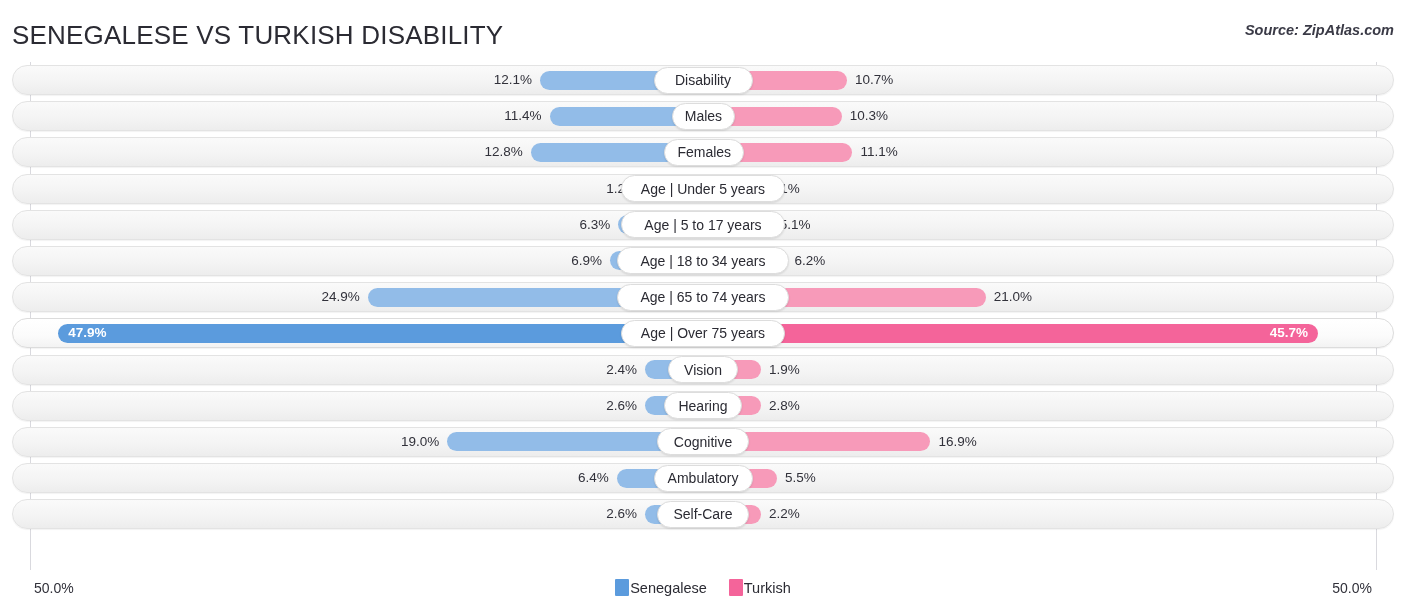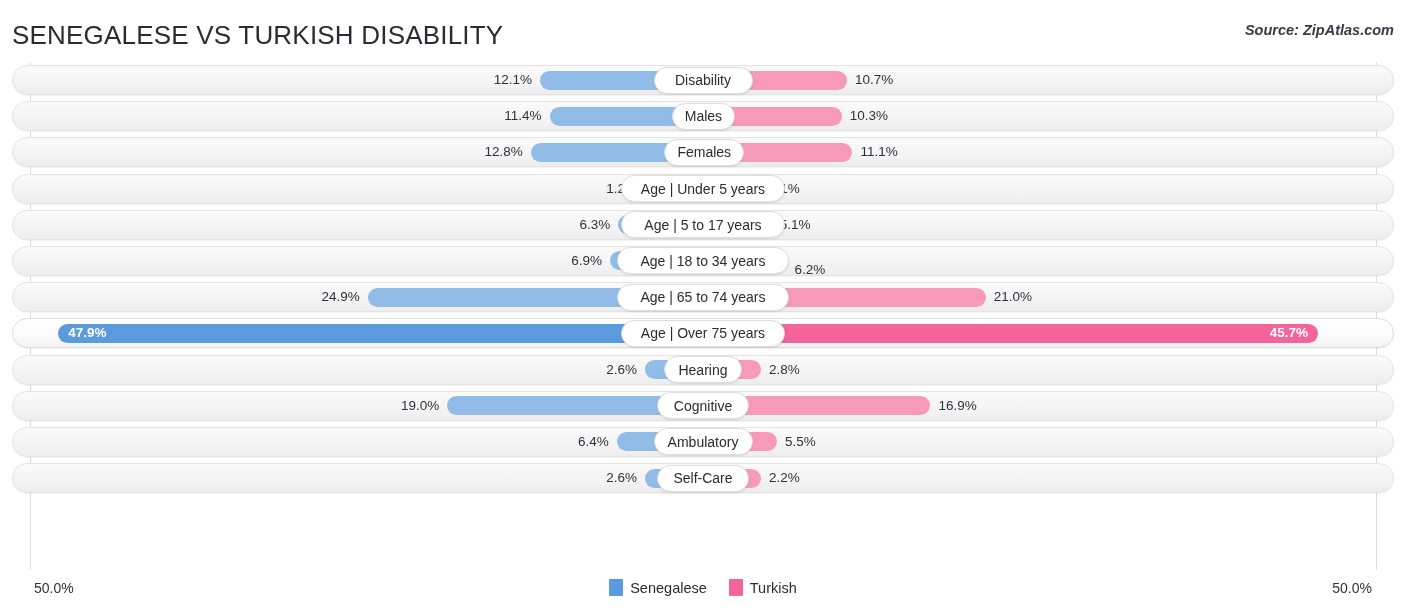--- a/index.html
+++ b/index.html
@@ -169,21 +169,21 @@
     top: 9px;
     width: 1406px;
     display: flex;
     align-items: center;
     justify-content: center;
     gap: 22px;
   }
   .legend-item {
     display: flex;
     align-items: center;
-    gap: 7px;
+    gap: 1px;
   }
   .legend-swatch {
     width: 14px;
     height: 17px;
     border-radius: 1px;
   }
   .legend-text {
     font-size: 14.5px;
     color: #2b2b33;
     white-space: nowrap;
@@ -241,38 +241,46 @@
           <div class="bar right" style="left: 703px; width: 68.646px;"></div>
           <div class="val lv" style="left: 528.202px; width: 82px;">6.3%</div>
           <div class="val rv" style="left: 779.646px;">5.1%</div>
           <div class="pill" style="left: 620.65px; min-width: 164.7px;">Age | 5 to 17 years</div>
         </div>
         <div class="row">
           <div class="track"></div>
           <div class="bar left" style="left: 610.126px; width: 92.874px;"></div>
           <div class="bar right" style="left: 703px; width: 83.452px;"></div>
           <div class="val lv" style="left: 520.126px; width: 82px;">6.9%</div>
-          <div class="val rv" style="left: 794.452px; margin-top: 9px;">6.2%</div>
+          <div class="val rv" style="left: 794.452px;">6.2%</div>
           <div class="pill" style="left: 617px; min-width: 172px;">Age | 18 to 34 years</div>
         </div>
         <div class="row">
           <div class="track"></div>
           <div class="bar left" style="left: 367.846px; width: 335.154px;"></div>
           <div class="bar right" style="left: 703px; width: 282.66px;"></div>
           <div class="val lv" style="left: 277.846px; width: 82px;">24.9%</div>
           <div class="val rv" style="left: 993.66px;">21.0%</div>
           <div class="pill" style="left: 617px; min-width: 172px;">Age | 65 to 74 years</div>
         </div>
         <div class="row highlight">
           <div class="track"></div>
           <div class="bar left" style="left: 58.266px; width: 644.734px;"></div>
           <div class="bar right" style="left: 703px; width: 615.122px;"></div>
           <div class="val lv inside" style="left: 68.266px; text-align: left;">47.9%</div>
           <div class="val rv inside" style="left: 1256.12px; width: 52px; text-align: right;">45.7%</div>
           <div class="pill" style="left: 620.65px; min-width: 164.7px;">Age | Over 75 years</div>
+        </div>
+        <div class="row">
+          <div class="track"></div>
+          <div class="bar left" style="left: 645px; width: 58px;"></div>
+          <div class="bar right" style="left: 703px; width: 58px;"></div>
+          <div class="val lv" style="left: 555px; width: 82px;">2.4%</div>
+          <div class="val rv" style="left: 769px;">1.9%</div>
+          <div class="pill" style="left: 668.1px; min-width: 69.8px;">Vision</div>
         </div>
         <div class="row">
           <div class="track"></div>
           <div class="bar left" style="left: 645px; width: 58px;"></div>
           <div class="bar right" style="left: 703px; width: 58px;"></div>
           <div class="val lv" style="left: 555px; width: 82px;">2.6%</div>
           <div class="val rv" style="left: 769px;">2.8%</div>
           <div class="pill" style="left: 664.45px; min-width: 77.1px;">Hearing</div>
         </div>
         <div class="row">

